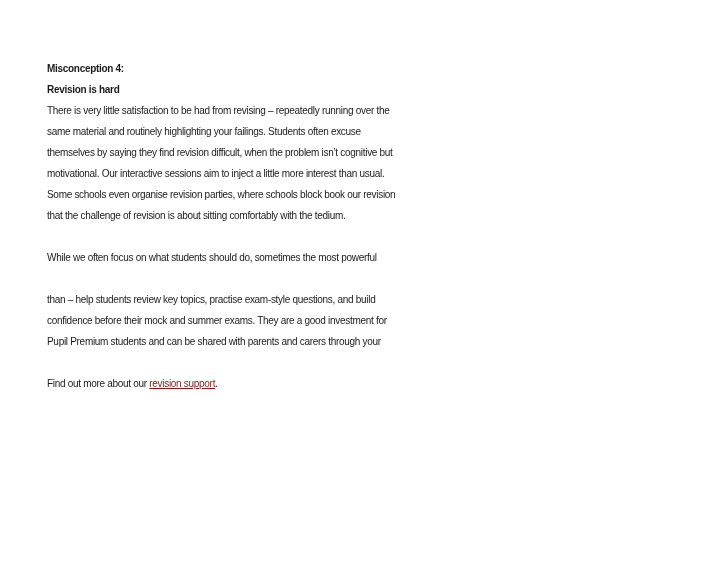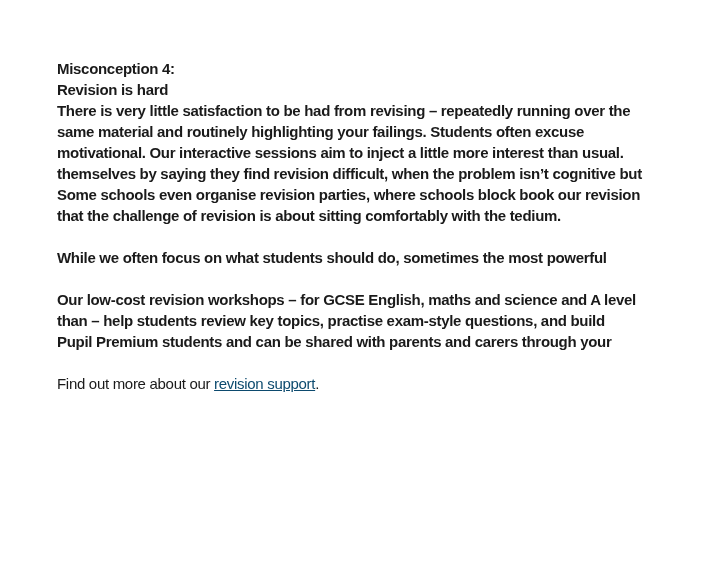--- a/index.html
+++ b/index.html
@@ -9,77 +9,76 @@
   body {
     width: 705px;
     height: 564px;
     background: #ffffff;
     overflow: hidden;
     position: relative;
     font-family: "Liberation Sans", sans-serif;
   }
   .doc-page {
     position: absolute;
-    left: 57px;
+    left: 47px;
     top: 58px;
     width: 620px;
     color: #1a1a1a;
-    font-size: 15px;
+    font-size: 10px;
     line-height: 21px;
     letter-spacing: -0.3px;
   }
   .heading-line {
     font-weight: 700;
     white-space: nowrap;
   }
   .para {
     margin: 0 0 21px 0;
   }
   .para:first-of-type {
     margin-top: 0;
   }
   .text-line {
     white-space: nowrap;
-    font-weight: bold;
   }
   .closing-line {
     white-space: nowrap;
   }
   a.doc-link {
-    color: #0c4a6e;
+    color: #7f1d1d;
     text-decoration: underline;
     cursor: pointer;
   }
 </style>
 </head>
 <body>
 
 <div class="doc-page">
 
   <div class="heading">
     <div class="heading-line">Misconception 4:</div>
     <div class="heading-line">Revision is hard</div>
   </div>
 
   <div class="para">
     <div class="text-line">There is very little satisfaction to be had from revising – repeatedly running over the</div>
     <div class="text-line">same material and routinely highlighting your failings. Students often excuse</div>
+    <div class="text-line">themselves by saying they find revision difficult, when the problem isn’t cognitive but</div>
     <div class="text-line">motivational. Our interactive sessions aim to inject a little more interest than usual.</div>
-    <div class="text-line">themselves by saying they find revision difficult, when the problem isn’t cognitive but</div>
     <div class="text-line">Some schools even organise revision parties, where schools block book our revision</div>
     <div class="text-line">that the challenge of revision is about sitting comfortably with the tedium.</div>
   </div>
 
   <div class="para">
     <div class="text-line">While we often focus on what students should do, sometimes the most powerful</div>
   </div>
 
   <div class="para">
-    <div class="text-line">Our low-cost revision workshops – for GCSE English, maths and science and A level</div>
     <div class="text-line">than – help students review key topics, practise exam-style questions, and build</div>
+    <div class="text-line">confidence before their mock and summer exams. They are a good investment for</div>
     <div class="text-line">Pupil Premium students and can be shared with parents and carers through your</div>
   </div>
 
   <div class="closing-line">
     <span>Find out more about our </span><a class="doc-link" href="#">revision support</a><span>.</span>
   </div>
 
 </div>
 
 </body></html>

